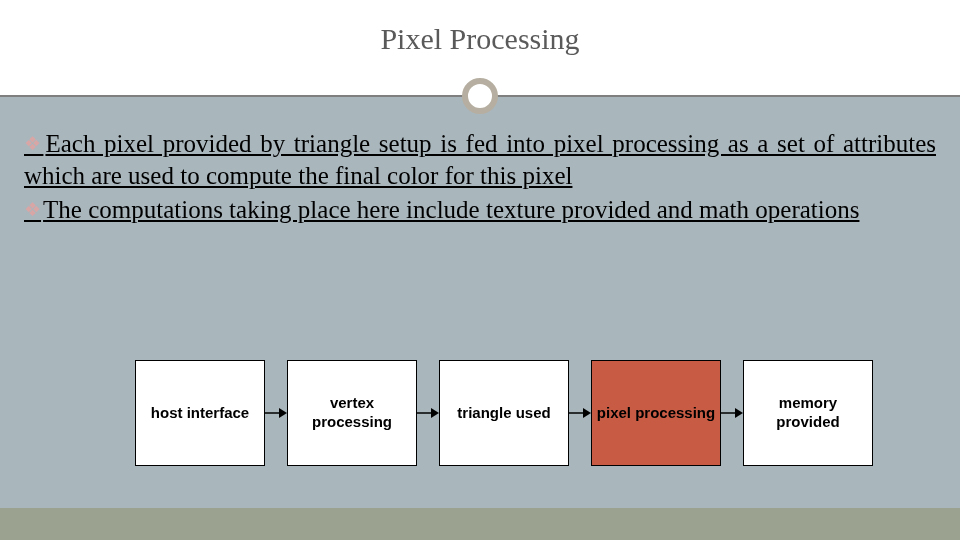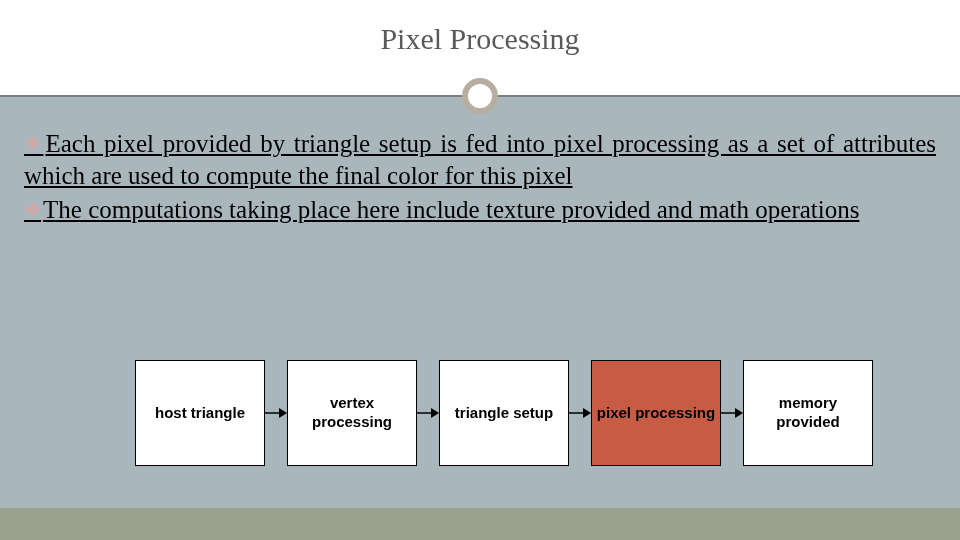--- a/index.html
+++ b/index.html
@@ -130,35 +130,35 @@
   <div class="bullets">
     <p class="bullet">
       <span class="diamond">❖</span><span>Each pixel provided by triangle setup is fed into pixel processing as a set of attributes which are used to compute the final color for this pixel</span>
     </p>
     <p class="bullet">
       <span class="diamond">❖</span><span>The computations taking place here include texture provided and math operations</span>
     </p>
   </div>
 
   <div class="pipeline">
-    <div class="stage">host triangle</div>
+    <div class="stage">host interface</div>
     <div class="arrow">
       <svg width="22" height="12" viewBox="0 0 22 12">
           <line x1="0" y1="6" x2="14" y2="6" stroke="#000" stroke-width="1.5"></line>
           <polygon points="14,1 22,6 14,11" fill="#000"></polygon>
         </svg>
     </div>
     <div class="stage">vertex processing</div>
     <div class="arrow">
       <svg width="22" height="12" viewBox="0 0 22 12">
           <line x1="0" y1="6" x2="14" y2="6" stroke="#000" stroke-width="1.5"></line>
           <polygon points="14,1 22,6 14,11" fill="#000"></polygon>
         </svg>
     </div>
-    <div class="stage">triangle setup</div>
+    <div class="stage">triangle used</div>
     <div class="arrow">
       <svg width="22" height="12" viewBox="0 0 22 12">
           <line x1="0" y1="6" x2="14" y2="6" stroke="#000" stroke-width="1.5"></line>
           <polygon points="14,1 22,6 14,11" fill="#000"></polygon>
         </svg>
     </div>
     <div class="stage hl">pixel processing</div>
     <div class="arrow">
       <svg width="22" height="12" viewBox="0 0 22 12">
           <line x1="0" y1="6" x2="14" y2="6" stroke="#000" stroke-width="1.5"></line>

